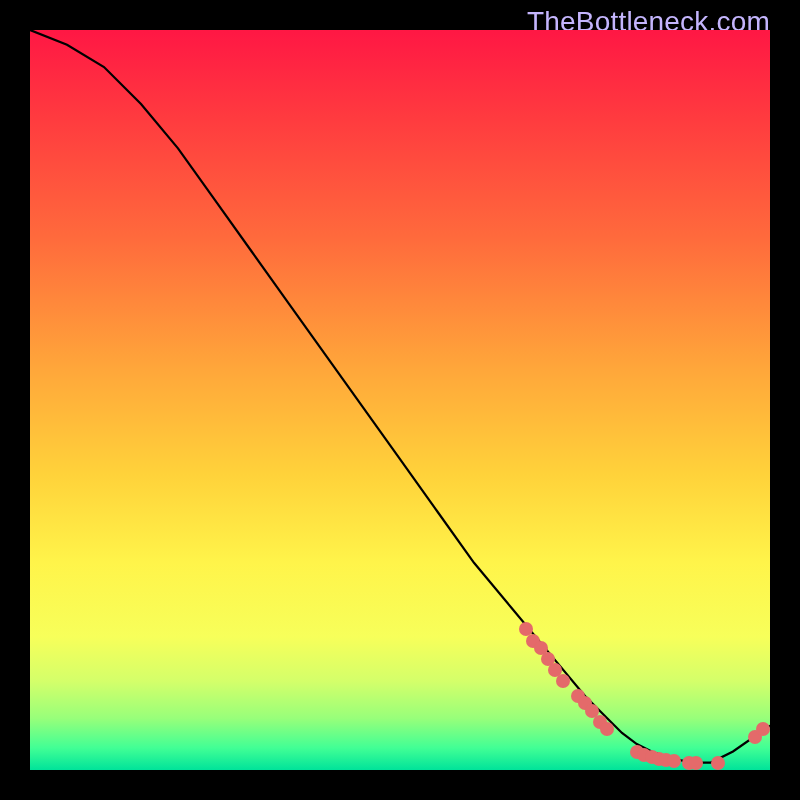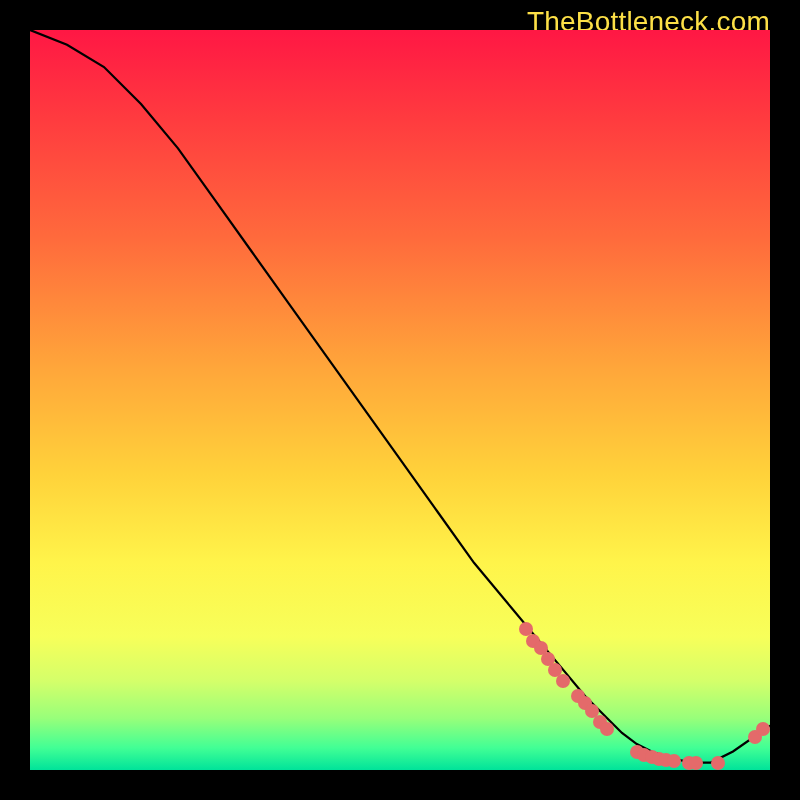--- a/index.html
+++ b/index.html
@@ -1,19 +1,19 @@
 <!DOCTYPE html>
 <html><head>
 <meta charset="utf-8">
 <style>
   html,body{margin:0;padding:0;background:#000;width:800px;height:800px;overflow:hidden}
   .stage{position:relative;width:800px;height:800px}
   .plot{position:absolute;left:30px;top:30px;width:740px;height:740px;overflow:hidden}
   .grad{position:absolute;inset:0}
-  .watermark{position:absolute;top:6px;right:30px;color:#fde047;font:28px Arial,Helvetica,sans-serif;letter-spacing:0.2px}
+  .watermark{position:absolute;top:6px;right:30px;color:#c4b5fd;font:28px Arial,Helvetica,sans-serif;letter-spacing:0.2px}
   svg.curve{position:absolute;inset:0}
   
   .pt{position:absolute;width:14px;height:14px;margin-left:-7px;margin-top:-7px;border-radius:50%;
       background:#e46a6a;}
 </style>
 </head>
 <body>
 
 <div class="stage">
   <div class="watermark">TheBottleneck.com</div>

